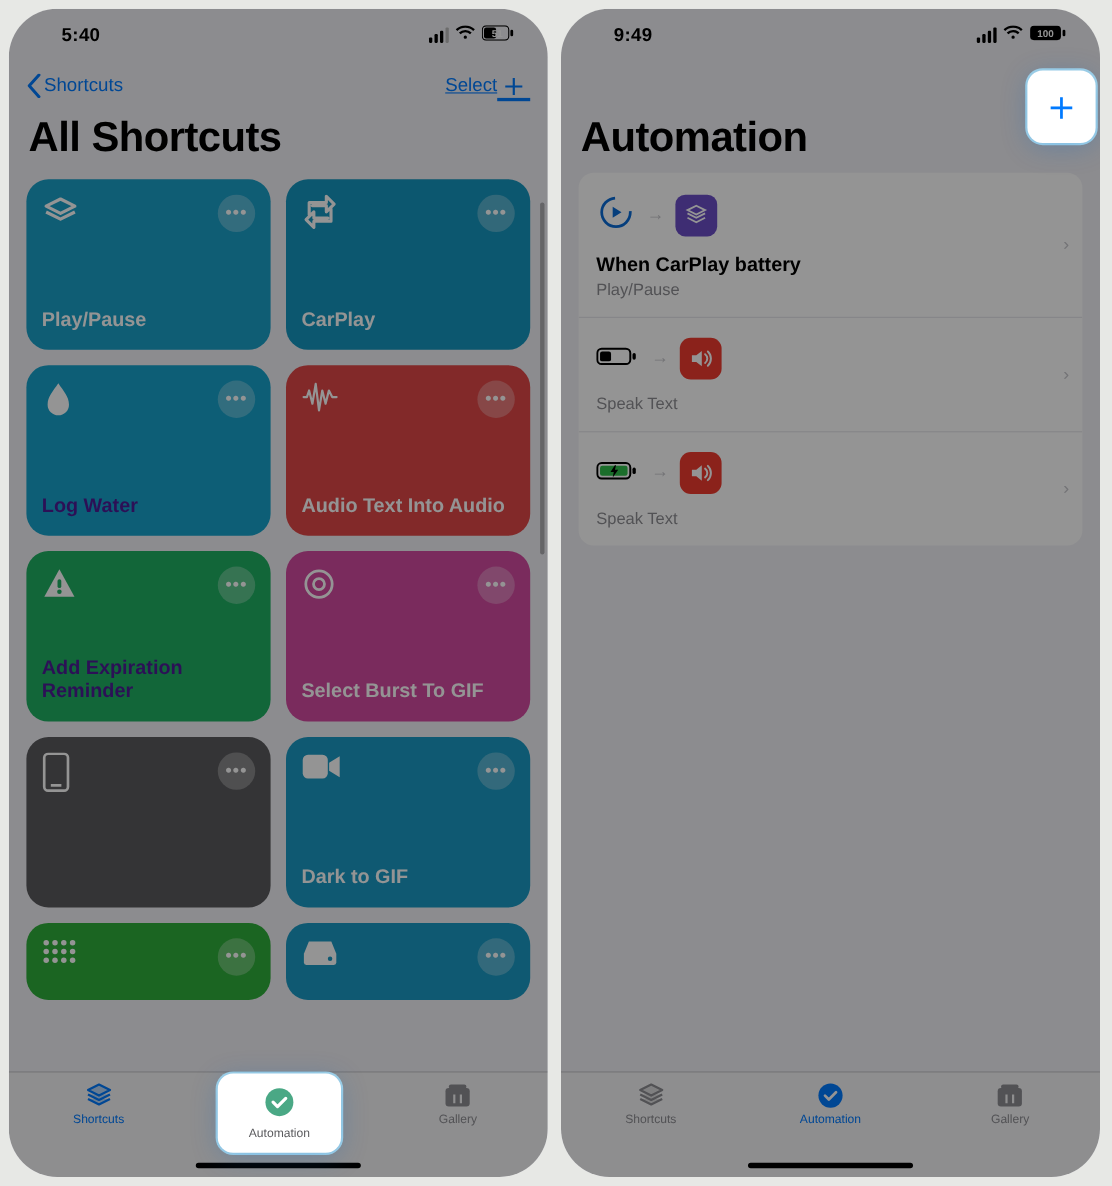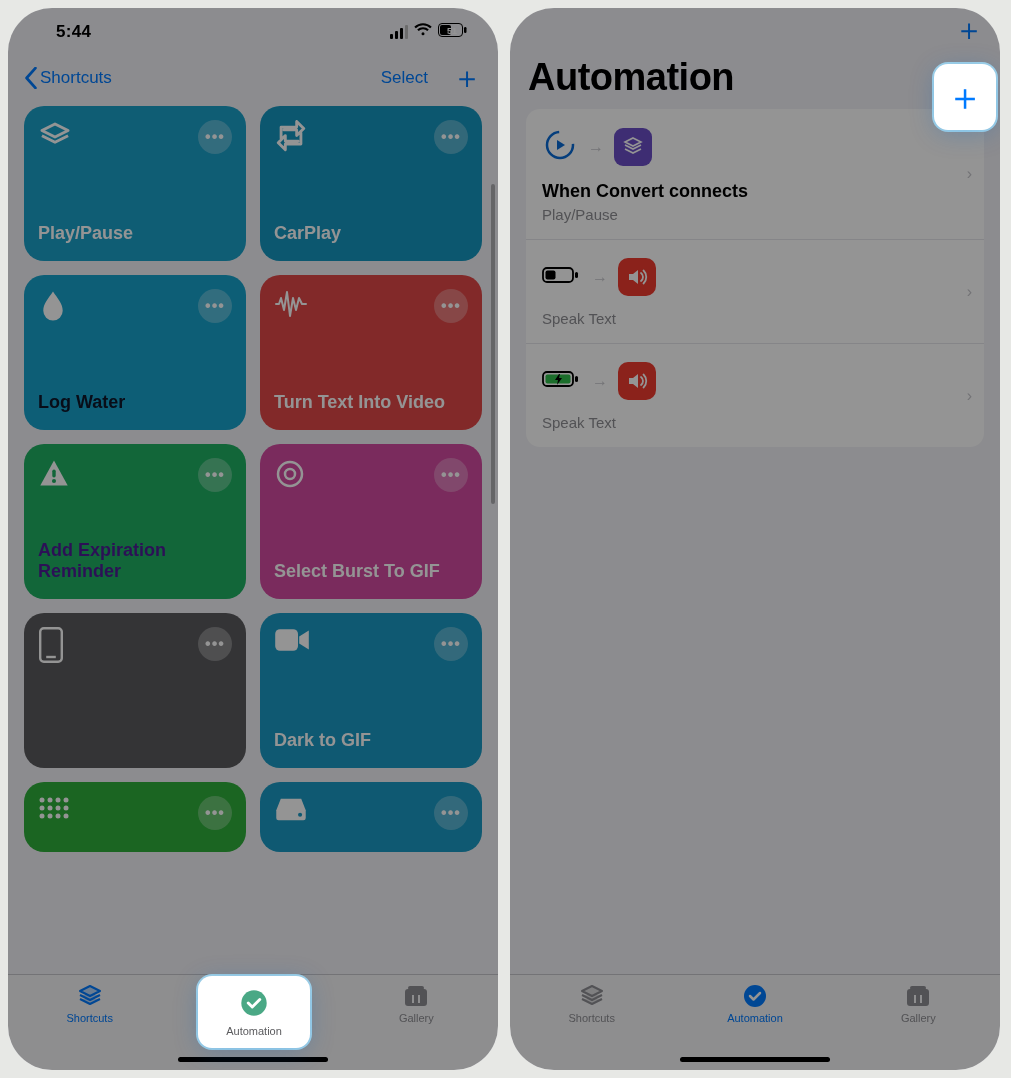--- a/index.html
+++ b/index.html
@@ -43,21 +43,21 @@
   .signal-bars span:nth-child(3){height:11px}
   .signal-bars span:nth-child(4){height:14px; background:#bbb}
   .nav-bar {
     height: 44px;
     display: flex;
     align-items: center;
     justify-content: space-between;
     padding: 0 16px;
   }
   .nav-left { display:flex; align-items:center; color:#007aff; font-size:17px; }
-  .nav-right { display:flex; align-items:center; gap: 24px; color:#007aff; font-size:17px; }
+  .nav-right { display:flex; align-items:center; color:#007aff; font-size:17px;text-decoration:underline; }
   .chevron { width:14px; height:22px; }
   .plus-icon { font-size:30px; font-weight:300; line-height:1; color:#007aff; }
   .large-title { font-size: 38px; font-weight: 800; padding: 4px 18px 10px; letter-spacing:-0.5px; }
 
   
   .shortcuts-scroll { padding: 6px 16px 0 16px; height: 770px; overflow:hidden; }
   .grid { display: grid; grid-template-columns: 1fr 1fr; gap: 14px; }
   .card {
     border-radius: 20px;
     height: 155px;
@@ -120,21 +120,21 @@
     background:rgba(0,0,0,0.28); border-radius:2px;
   }
 </style>
 </head>
 <body>
 
 <div class="phone">
   <div class="dim-overlay"></div>
 
   <div class="status-bar">
-    <span class="time">5:44</span>
+    <span class="time">5:40</span>
     <div class="status-right">
       <span class="signal-bars">
           <span></span>
           <span></span>
           <span></span>
           <span></span>
         </span>
       <span><svg width="18" height="14" viewBox="0 0 18 14">
             <path d="M9 12.3a1.5 1.5 0 100-3 1.5 1.5 0 000 3zM3.2 6.6a8.3 8.3 0 0111.6 0l-1.5 1.5a6.2 6.2 0 00-8.6 0L3.2 6.6zM.3 3.7a12.4 12.4 0 0117.4 0L16.2 5.2a10.2 10.2 0 00-14.4 0L.3 3.7z" fill="#000"></path>
           </svg></span>
@@ -153,20 +153,21 @@
           <path d="M10 1L2 10l8 9" stroke="#007aff" stroke-width="2.5" fill="none" stroke-linecap="round" stroke-linejoin="round"></path>
         </svg>
       <span style="margin-left:2px">Shortcuts</span>
     </div>
     <div class="nav-right">
       <span>Select</span>
       <span class="plus-icon">＋</span>
     </div>
   </div>
 
+  <div class="large-title">All Shortcuts</div>
 
   <div class="shortcuts-scroll">
     <div class="grid" id="grid-left">
         <div class="card" style="background: rgb(26, 160, 201); color: rgb(26, 160, 201);">
           <div class="top">
             <span style="color:#1aa0c9"><svg width="34" height="34" viewBox="0 0 26 24">
                 <path d="M13 2l10 5-10 5L3 7l10-5zm-10 9l10 5 10-5" stroke="#fff" stroke-width="2.2" fill="none" stroke-linejoin="round"></path>
               </svg></span>
             <span class="ellipsis">•••</span>
           </div>
@@ -181,30 +182,30 @@
           </div>
           <div class="label" style="color:#fff">CarPlay</div>
         </div>
         <div class="card" style="background: rgb(23, 163, 204); color: rgb(23, 163, 204);">
           <div class="top">
             <span style="color:#17a3cc"><svg width="30" height="34" viewBox="0 0 24 28">
                 <path d="M12 2C8 8 4 12 4 18a8 8 0 0016 0c0-6-4-10-8-16z" fill="#fff"></path>
               </svg></span>
             <span class="ellipsis">•••</span>
           </div>
-          <div class="label" style="color:#0f172a">Log Water</div>
+          <div class="label" style="color:#4c1d95">Log Water</div>
         </div>
         <div class="card" style="background: rgb(224, 72, 72); color: rgb(224, 72, 72);">
           <div class="top">
             <span style="color:#e04848"><svg width="38" height="30" viewBox="0 0 38 30">
                 <path d="M2 15h3l2-6 3 12 3-18 3 24 3-18 3 12 3-12 3 6h4" stroke="#fff" stroke-width="2" fill="none" stroke-linecap="round" stroke-linejoin="round"></path>
               </svg></span>
             <span class="ellipsis">•••</span>
           </div>
-          <div class="label" style="color:#fff">Turn Text Into Video</div>
+          <div class="label" style="color:#fff">Audio Text Into Audio</div>
         </div>
         <div class="card" style="background: rgb(31, 176, 99); color: rgb(31, 176, 99);">
           <div class="top">
             <span style="color:#1fb063"><svg width="32" height="30" viewBox="0 0 28 26">
                 <path d="M14 2L2 24h24L14 2z" fill="#fff"></path>
                 <rect x="12.5" y="10" width="3" height="7" rx="1.5" fill="currentColor"></rect>
                 <circle cx="14" cy="20" r="1.8" fill="currentColor"></circle>
               </svg></span>
             <span class="ellipsis">•••</span>
           </div>
@@ -310,20 +311,39 @@
           <circle cx="13" cy="13" r="11" fill="#4aa885"></circle>
           <path d="M8 13l3.5 3.5L18 10" stroke="#fff" stroke-width="2.5" fill="none" stroke-linecap="round" stroke-linejoin="round"></path>
         </svg></span>
     <span style="font-size:11px; color:#5b5b5e">Automation</span>
   </div>
 </div>
 
 <div class="phone">
   <div class="dim-overlay"></div>
 
+  <div class="status-bar">
+    <span class="time">9:49</span>
+    <div class="status-right">
+      <span class="signal-bars">
+          <span></span>
+          <span></span>
+          <span></span>
+          <span style="background:#000"></span>
+        </span>
+      <span><svg width="18" height="14" viewBox="0 0 18 14">
+            <path d="M9 12.3a1.5 1.5 0 100-3 1.5 1.5 0 000 3zM3.2 6.6a8.3 8.3 0 0111.6 0l-1.5 1.5a6.2 6.2 0 00-8.6 0L3.2 6.6zM.3 3.7a12.4 12.4 0 0117.4 0L16.2 5.2a10.2 10.2 0 00-14.4 0L.3 3.7z" fill="#000"></path>
+          </svg></span>
+      <span><svg width="34" height="14" viewBox="0 0 34 14">
+            <rect x="0.5" y="0.5" width="28" height="13" rx="3.5" fill="#000"></rect>
+            <rect x="30" y="4" width="2.5" height="6" rx="1.2" fill="#000"></rect>
+            <text x="14.5" y="10.5" font-size="9" font-weight="700" text-anchor="middle" fill="#fff">100</text>
+          </svg></span>
+    </div>
+  </div>
 
   <div class="nav-bar">
     <div></div>
     <div class="nav-right">
       <span class="plus-icon">＋</span>
     </div>
   </div>
 
   <div class="large-title">Automation</div>
 
@@ -334,21 +354,21 @@
               <circle cx="18" cy="18" r="13" stroke="#0a6bd6" stroke-width="2.5" fill="none" stroke-dasharray="60 20"></circle>
               <path d="M15 13v10l8-5-8-5z" fill="#0a6bd6"></path>
             </svg></span>
         <span class="arrow-sep">→</span>
         <span class="ico-box" style="background:#6b4fc7">
             <svg width="22" height="22" viewBox="0 0 22 22">
               <path d="M11 2l8 4-8 4-8-4 8-4zm-8 7l8 4 8-4m-16 4l8 4 8-4" stroke="#fff" stroke-width="1.6" fill="none"></path>
             </svg>
           </span>
       </div>
-      <div class="auto-title">When Convert connects</div>
+      <div class="auto-title">When CarPlay battery</div>
       <div class="auto-sub">Play/Pause</div>
       <span class="chev-r">›</span>
     </div>
     <div class="auto-item">
       <div class="auto-icons">
         <span><svg width="40" height="20" viewBox="0 0 40 20">
               <rect x="1" y="3" width="30" height="14" rx="4" stroke="#000" stroke-width="1.8" fill="none"></rect>
               <rect x="3.5" y="5.5" width="10" height="9" rx="2" fill="#000"></rect>
               <rect x="33" y="7" width="3" height="6" rx="1.5" fill="#000"></rect>
             </svg></span>

